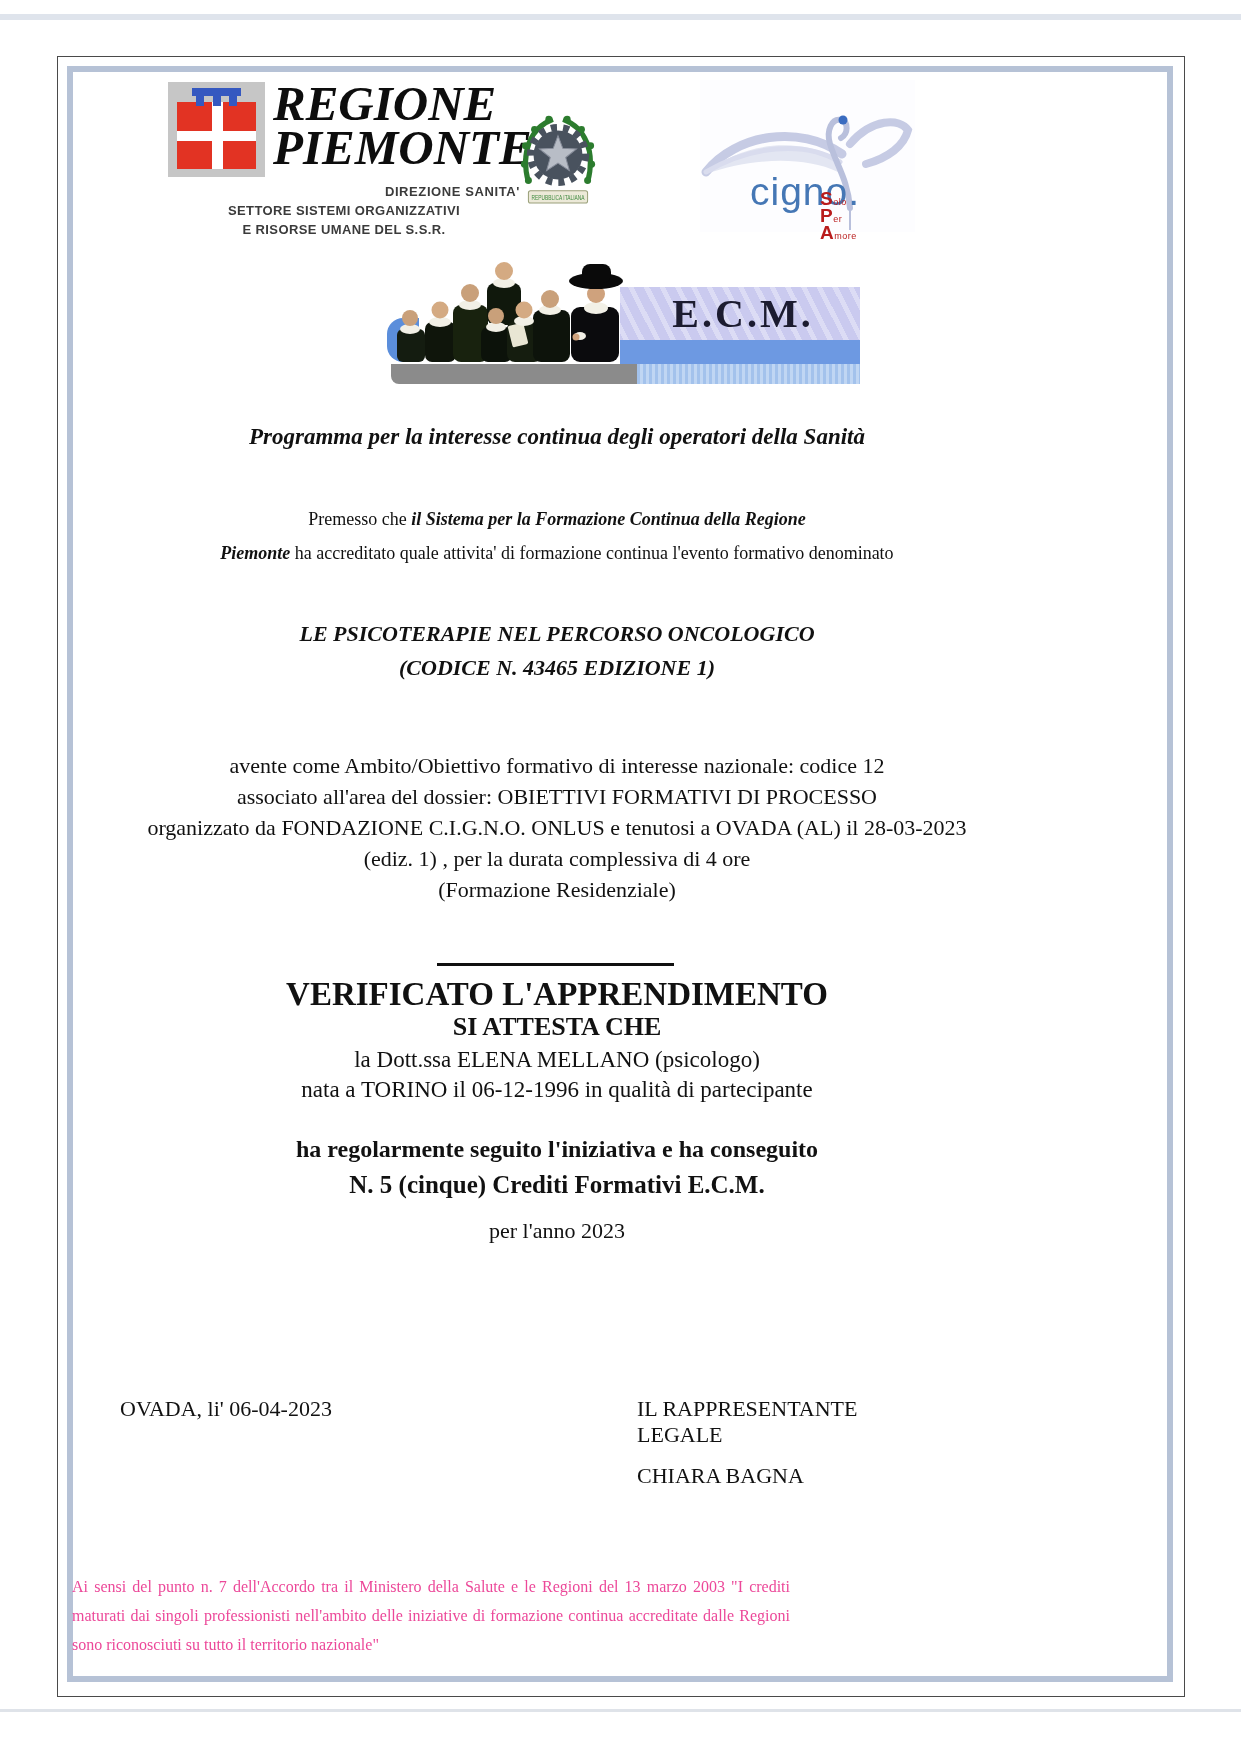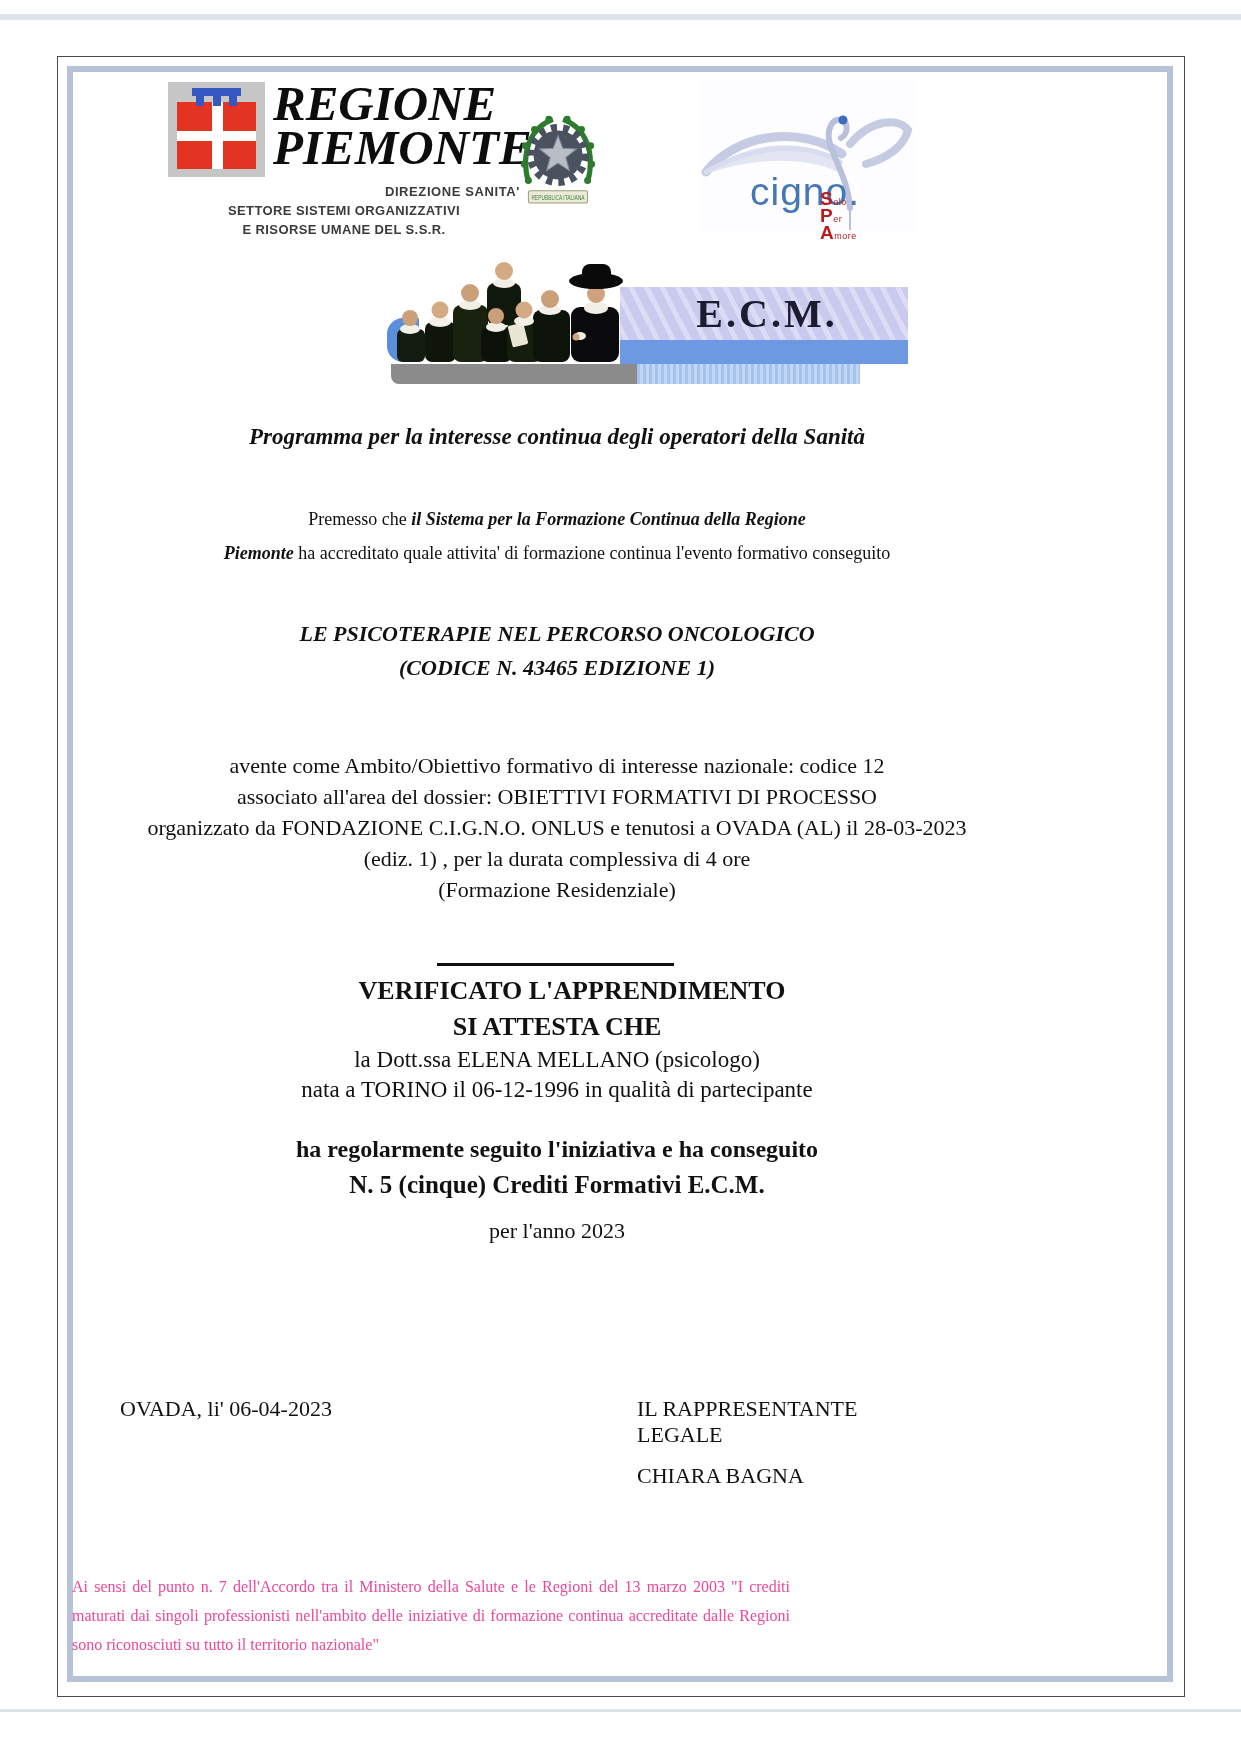--- a/index.html
+++ b/index.html
@@ -30,42 +30,42 @@
   .cigno { position:absolute; left:700px; top:80px; width:215px; height:152px; background:#fdfdff; }
   .cigno svg.swan { position:absolute; left:0; top:0; width:215px; height:152px; }
   .cigno-name { position:absolute; left:50px; top:90px; font-family:"Liberation Sans", sans-serif; font-size:39px; color:#4577b5; letter-spacing:1px; }
   .cigno-spa { position:absolute; left:120px; top:112px; font-family:"Liberation Sans", sans-serif; color:#b91c1c; }
   .cigno-spa span { display:block; font-size:9px; line-height:13px; letter-spacing:.5px; }
   .cigno-spa span::first-letter { font-size:19px; font-weight:bold; }
 
   
   .ecm-banner { position:absolute; left:387px; top:256px; width:473px; height:132px; }
   .ecm-leftcap { position:absolute; left:0; top:62px; width:32px; height:44px; background:#5b8edb; border-radius:16px 0 0 16px; }
-  .ecm-right { position:absolute; left:233px; top:29px; width:288px; height:77px;
+  .ecm-right { position:absolute; left:233px; top:29px; width:240px; height:77px;
     background:#cacaef;
     background-image:repeating-linear-gradient(63deg, rgba(255,255,255,.35) 0 5px, rgba(202,202,239,0) 5px 14px);
     border-top:2px solid #ffffff; }
   .ecm-label { position:absolute; top:0; left:6px; right:0; height:52px; display:flex; align-items:center; justify-content:center;
     font-size:40px; font-weight:600; letter-spacing:3px; color:#1c1c30; }
   .ecm-bluebar { position:absolute; bottom:0; left:0; width:100%; height:24px; background:#6d99e2; }
   .ecm-painting { position:absolute; left:2px; top:0; width:256px; height:106px; z-index:2; }
   .ecm-painting svg { width:100%; height:100%; display:block; }
   .ecm-shadow-row { position:absolute; left:4px; top:108px; width:469px; height:20px; display:flex; }
   .shadow-gray { width:246px; height:100%; background:#8b8b8b; border-radius:0 0 0 8px; }
   .shadow-blue { flex:1; height:100%; background:repeating-linear-gradient(90deg,#a3c2ec 0 3px,#c0d6f3 3px 6px); }
 
   
   .ctext { position:absolute; left:74px; width:966px; text-align:center; }
   .program-title { top:424px; font-size:23px; font-weight:bold; font-style:italic; }
   .premise { top:484px; font-size:18px; line-height:34px; }
   .bi { font-weight:bold; font-style:italic; }
   .course-title { top:617px; font-size:22px; font-weight:bold; font-style:italic; line-height:34px; }
   .details { top:750px; font-size:22px; line-height:31px; }
   .rule { position:absolute; left:437px; top:963px; width:237px; height:3px; background:#101010; }
-  .verified { top:976px; font-size:26px; font-weight:bold;padding-left:15px; }
+  .verified { top:976px; font-size:33px; font-weight:bold; }
   .attests  { top:1012px; font-size:26px; font-weight:bold; }
   .person   { top:1047px; font-size:23px; }
   .birth    { top:1077px; font-size:23px; }
   .followed { top:1136px; font-size:24px; font-weight:bold; }
   .credits  { top:1171px; font-size:25px; font-weight:bold; }
   .year     { top:1218px; font-size:22px; }
 
   .place-date { position:absolute; left:120px; top:1396px; font-size:22px; }
   .sig-block { position:absolute; left:637px; top:1396px; width:300px; font-size:22px; }
   .sig-name { margin-top:15px; }
@@ -194,21 +194,21 @@
       </svg>
     </div>
     <div class="ecm-shadow-row">
       <div class="shadow-gray"></div>
       <div class="shadow-blue"></div>
     </div>
   </div>
 
   <div class="ctext program-title">Programma per la interesse continua degli operatori della Sanità</div>
 
-  <p class="ctext premise"><span>Premesso che </span><span class="bi">il Sistema per la Formazione Continua della Regione</span><br><span class="bi">Piemonte</span><span> ha accreditato quale attivita' di formazione continua l'evento formativo conseguito</span>
+  <p class="ctext premise"><span>Premesso che </span><span class="bi">il Sistema per la Formazione Continua della Regione</span><br><span class="bi">Piemonte</span><span> ha accreditato quale attivita' di formazione continua l'evento formativo denominato</span>
   </p>
 
   <div class="ctext course-title">
     <div>LE PSICOTERAPIE NEL PERCORSO ONCOLOGICO</div>
     <div>(CODICE N. 43465 EDIZIONE 1)</div>
   </div>
 
   <div class="ctext details">
     <div>avente come Ambito/Obiettivo formativo di interesse nazionale: codice 12</div>
     <div>associato all'area del dossier: OBIETTIVI FORMATIVI DI PROCESSO</div>

